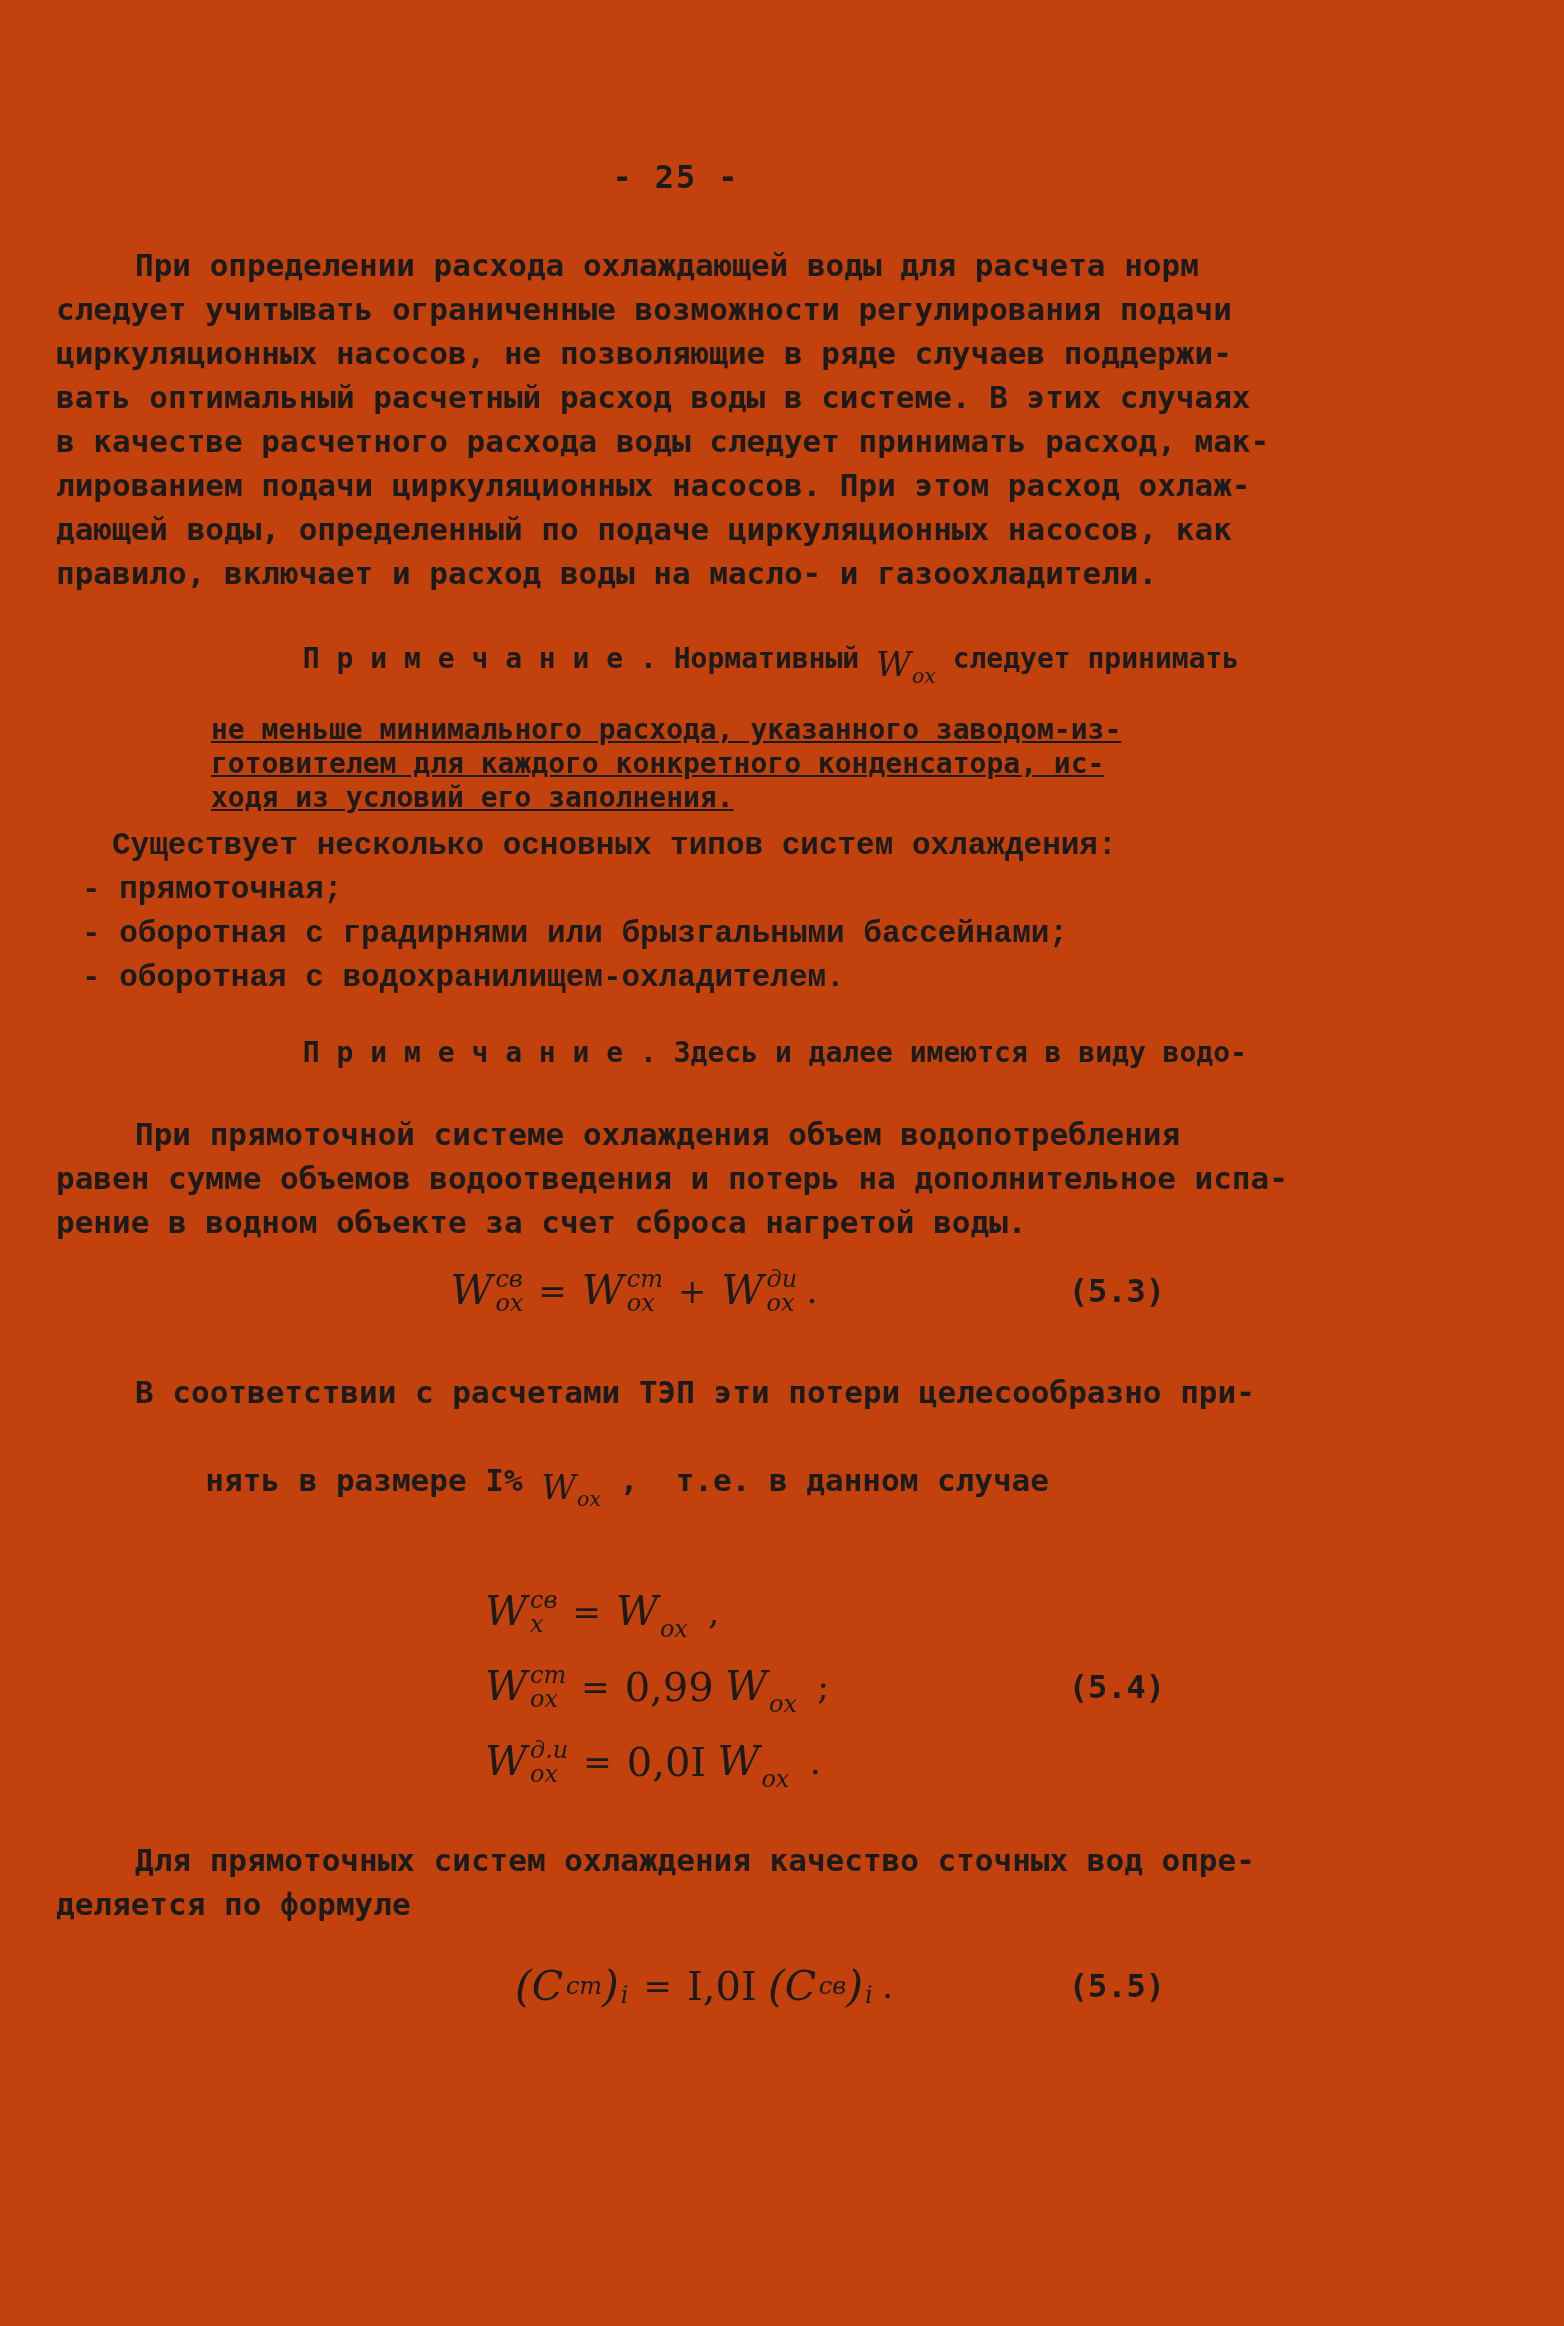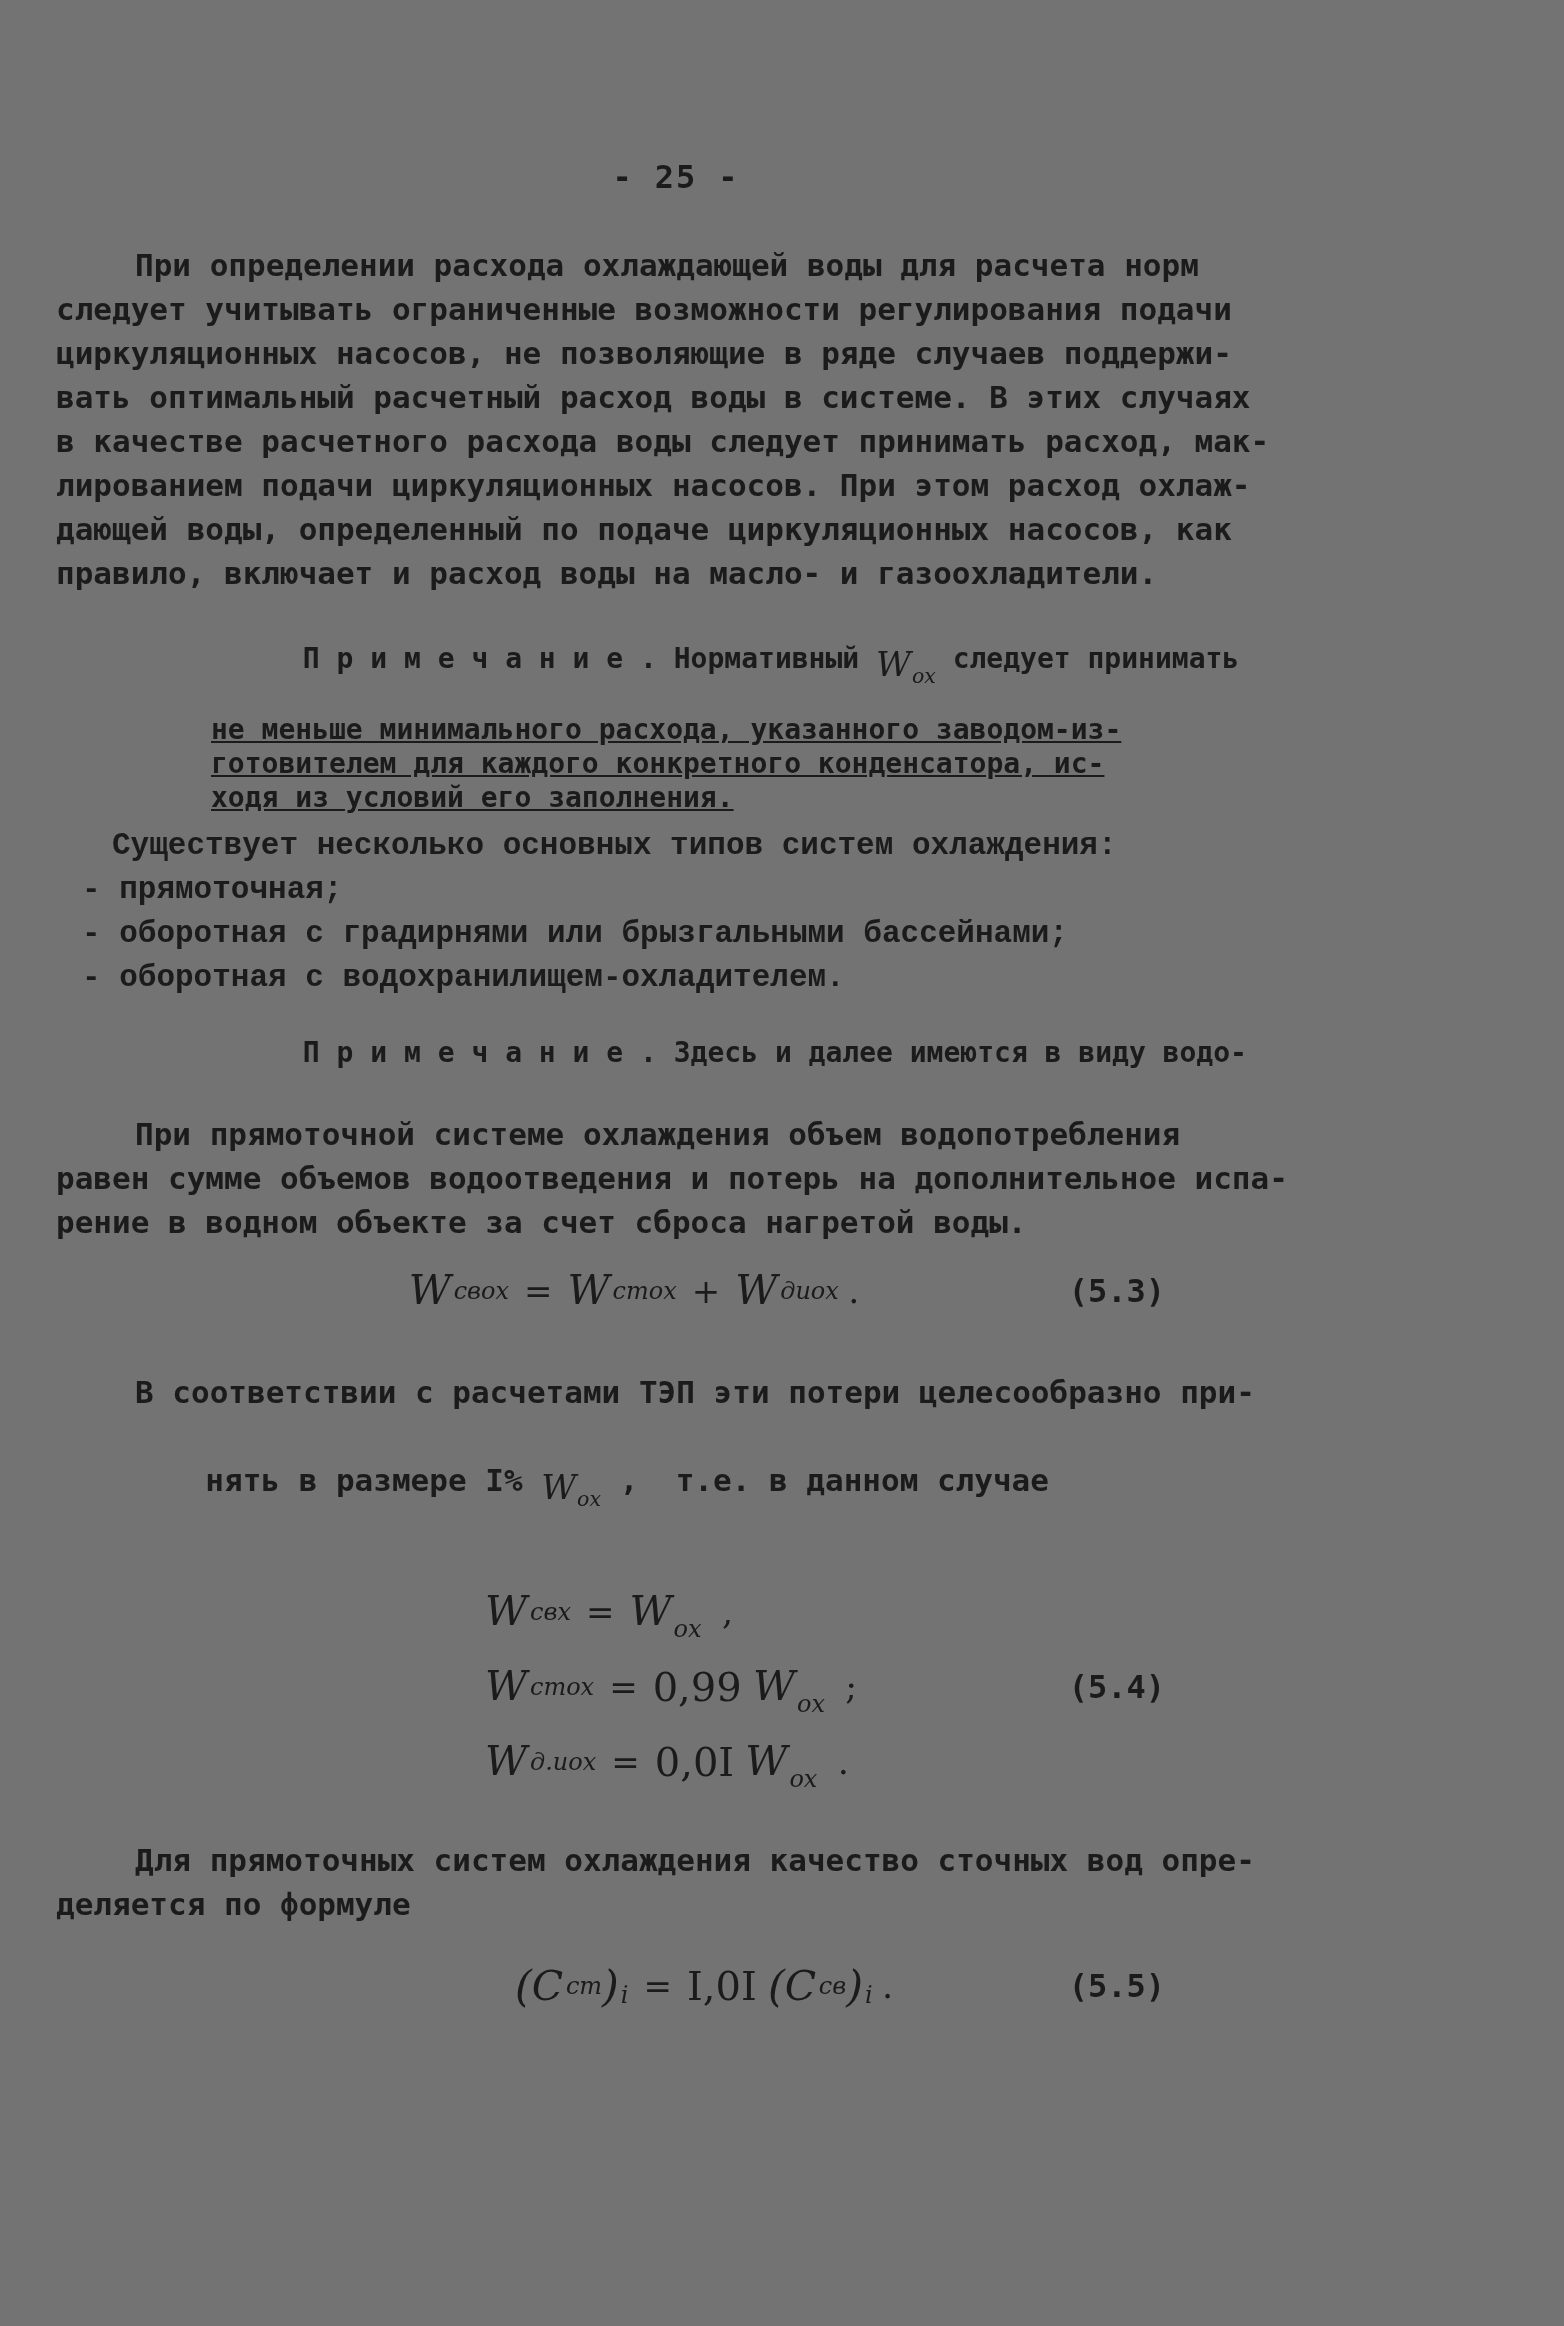--- a/index.html
+++ b/index.html
@@ -1,20 +1,20 @@
 <!DOCTYPE html>
 <html style="font-size:15px"><head>
 <meta charset="utf-8">
 <style>
   html, body { margin:0; padding:0; background:#ffffff; }
   .page {
     position:relative;
     width:1564px;
     height:2327px;
-    background:#737373;
+    background:#c2410c;
     overflow:hidden;
     font-family:"DejaVu Sans Mono","Liberation Mono",monospace;
     color:#1b1b1b;
   }
   .content {
     position:absolute;
     left:56px; top:0;
     width:1240px;
   }
   .page-number {
@@ -60,21 +60,21 @@
   .f-inner { display:inline-flex; align-items:center; }
   .fterm { display:inline-flex; align-items:center; }
   .fW {
     font-family:"DejaVu Serif","Liberation Serif",serif;
     font-style:italic;
     font-size:41px;
     line-height:41px;
   }
   .fss {
     display:inline-flex;
-    flex-direction:row;
+    flex-direction:column;
     align-items:flex-start;
     justify-content:space-between;
     margin-left:2.8px;
   }
   .fs-sup, .fs-sub, .fsub {
     font-family:"DejaVu Serif","Liberation Serif",serif;
     font-style:italic;
     font-size:24px;
     line-height:24px;
   }

